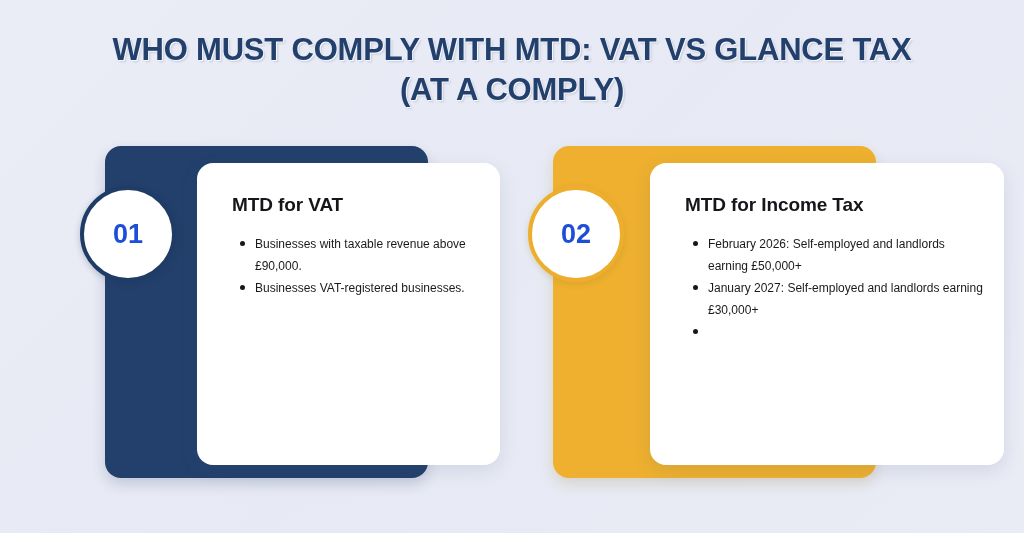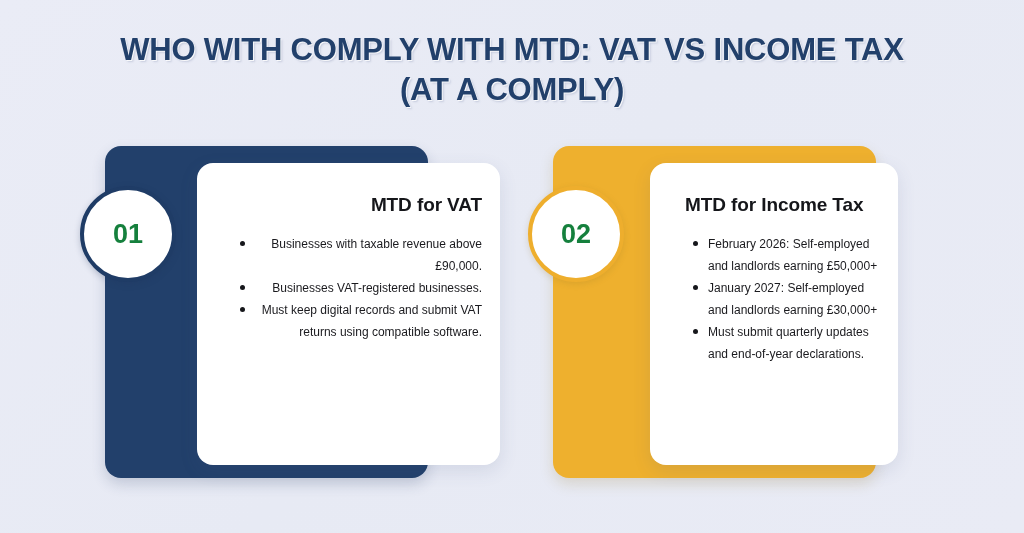--- a/index.html
+++ b/index.html
@@ -73,25 +73,24 @@
     position: absolute;
     top: 17px;
     background: #ffffff;
     border-radius: 16px;
     box-shadow: 0 6px 18px rgba(70,85,130,0.13);
   }
   .group-1 .content-card {
     left: 92px;
     width: 303px;
     height: 302px;
-    text-align: right;
   }
   .group-2 .content-card {
     left: 97px;
-    width: 248px;
+    width: 354px;
     height: 302px;
   }
 
   .card-inner {
     padding: 30px 18px 0 35px;
   }
 
   .card-heading {
     margin: 0 0 16px 0;
     font-family: "Liberation Sans", sans-serif;
@@ -146,53 +145,49 @@
   }
   .group-2 .number-badge {
     border: 4px solid #eeae2d;
     box-shadow: 0 2px 6px rgba(150,120,40,0.22);
     justify-content: center;
   }
   .badge-number {
     font-family: "Liberation Sans", sans-serif;
     font-weight: bold;
     font-size: 27px;
-    color: #15803d;
+    color: #1d4ed8;
     letter-spacing: 0px;
     line-height: 1;
   }
 </style>
 </head>
 <body>
 
 <div class="infographic">
 
   <div class="title-block">
-    <span class="title-line">WHO WITH COMPLY WITH MTD: VAT VS INCOME TAX</span>
+    <span class="title-line">WHO MUST COMPLY WITH MTD: VAT VS GLANCE TAX</span>
     <span class="title-line">(AT A COMPLY)</span>
   </div>
 
   <div class="card-group group-1">
     <div class="back-panel"></div>
     <div class="content-card">
       <div class="card-inner">
         <h2 class="card-heading">MTD for VAT</h2>
         <ul class="bullet-list">
           <li>
             <span class="bullet-dot"></span>
             <span>Businesses with taxable revenue above £90,000.</span>
           </li>
           <li>
             <span class="bullet-dot"></span>
             <span>Businesses VAT-registered businesses.</span>
           </li>
-          <li>
-            <span class="bullet-dot"></span>
-            <span>Must keep digital records and submit VAT returns using compatible software.</span>
-          </li>
         </ul>
       </div>
     </div>
     <div class="number-badge">
       <span class="badge-number">01</span>
     </div>
   </div>
 
   <div class="card-group group-2">
     <div class="back-panel"></div>
@@ -203,21 +198,20 @@
           <li>
             <span class="bullet-dot"></span>
             <span>February 2026: Self-employed and landlords earning £50,000+</span>
           </li>
           <li>
             <span class="bullet-dot"></span>
             <span>January 2027: Self-employed and landlords earning £30,000+</span>
           </li>
           <li>
             <span class="bullet-dot"></span>
-            <span>Must submit quarterly updates and end-of-year declarations.</span>
           </li>
         </ul>
       </div>
     </div>
     <div class="number-badge">
       <span class="badge-number">02</span>
     </div>
   </div>
 
 </div>

